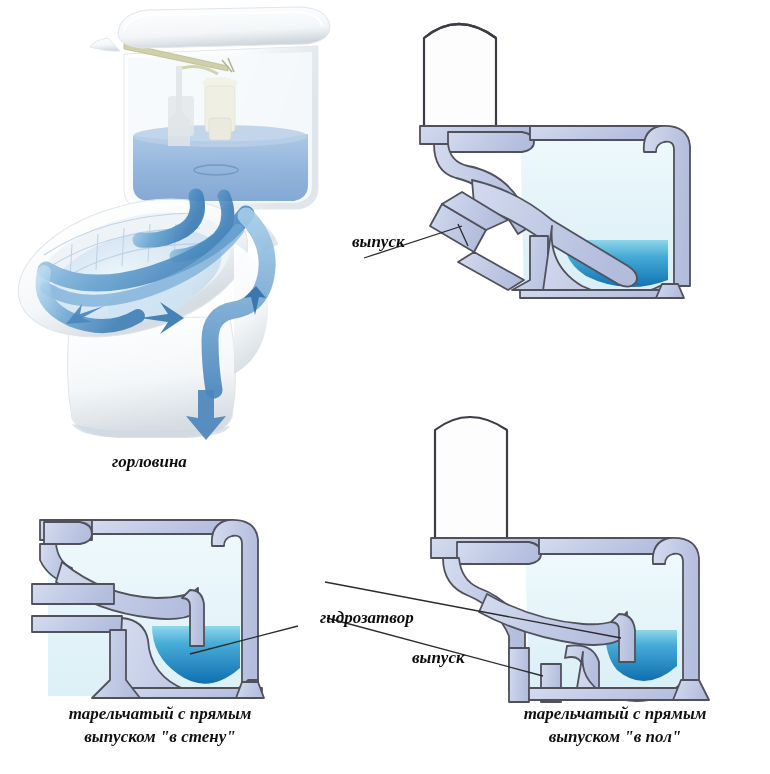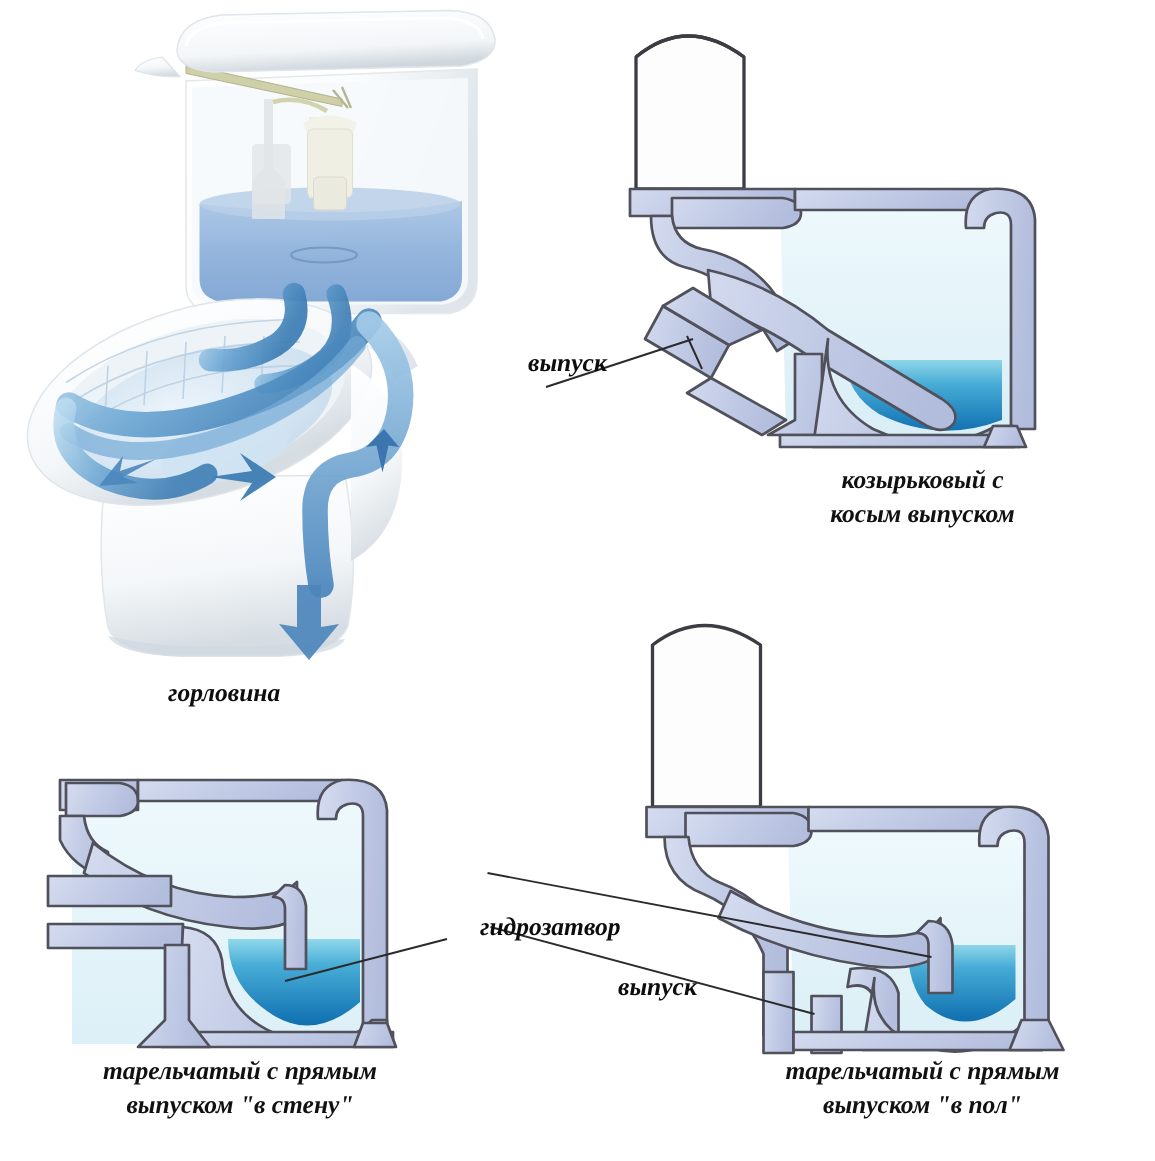--- a/index.html
+++ b/index.html
@@ -338,19 +338,18 @@
 
   <div class="lbl" style="left:320px;top:608px;text-align:center;">гидрозатвор</div>
 
   <div class="lbl" style="left:412px;top:648px;">выпуск</div>
 
   <svg class="panel" style="left:0;top:455;" width="770" height="774" viewBox="0 0 770 774">
     <line x1="108" y1="492" x2="62" y2="538" stroke="#2b2b2b" stroke-width="1.3"></line>
     <line x1="62" y1="538" x2="86" y2="522" stroke="#2b2b2b" stroke-width="1.1"></line>
   </svg>
 
-  <div class="caption" style="left:500px;top:308px;width:230px;"><span>козырьковый с</span><br><span>косым выпуском</span></div>
 
   <div class="caption" style="left:20px;top:702px;width:280px;"><span>тарельчатый с прямым</span><br><span>выпуском "в стену"</span></div>
 
   <div class="caption" style="left:470px;top:702px;width:290px;"><span>тарельчатый с прямым</span><br><span>выпуском "в пол"</span></div>
 
 </div>
 
 </body></html>

